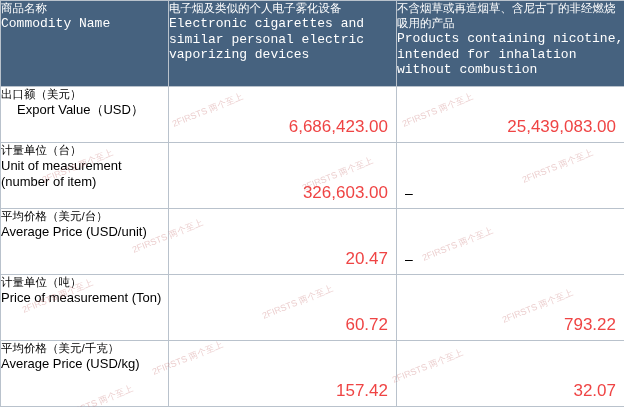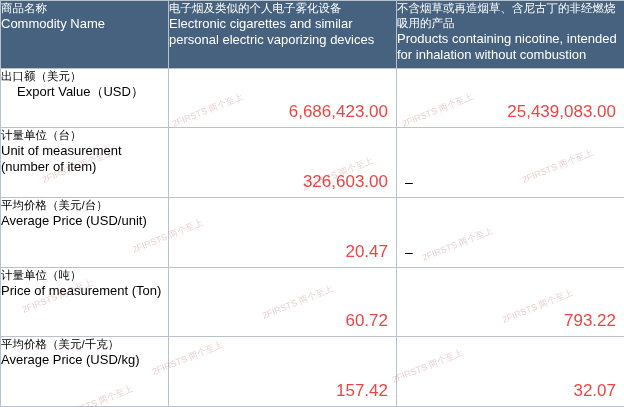--- a/index.html
+++ b/index.html
@@ -44,20 +44,21 @@
     font-size: 11.5px;
     line-height: 15px;
     display: block;
     white-space: normal;
   }
   .hdr-en {
     font-size: 13px;
     line-height: 15.5px;
     display: block;
     white-space: normal;
+    font-family: Liberation Mono, monospace;
   }
   col.c1 { width: 168px; }
   col.c2 { width: 228px; }
   col.c3 { width: 228px; }
 
   
   .label-cell {
     padding: 7px 8px 6px 8px;
     background: #ffffff;
   }
@@ -92,21 +93,21 @@
   }
   .val-dash {
     position: absolute;
     left: 8px;
     bottom: 6px;
     font-size: 14px;
     line-height: 18px;
     color: #000000;
   }
   
-  tr.r-head { height: 68px; }
+  tr.r-head { height: 86px; }
   tr.r1 { height: 56px; }
   tr.r2 { height: 66px; }
   tr.r3 { height: 66px; padding-left: 20px; }
   tr.r4 { height: 66px; }
   tr.r5 { height: 66px; }
 
   
   .wm-layer {
     position: absolute;
     inset: 0;

